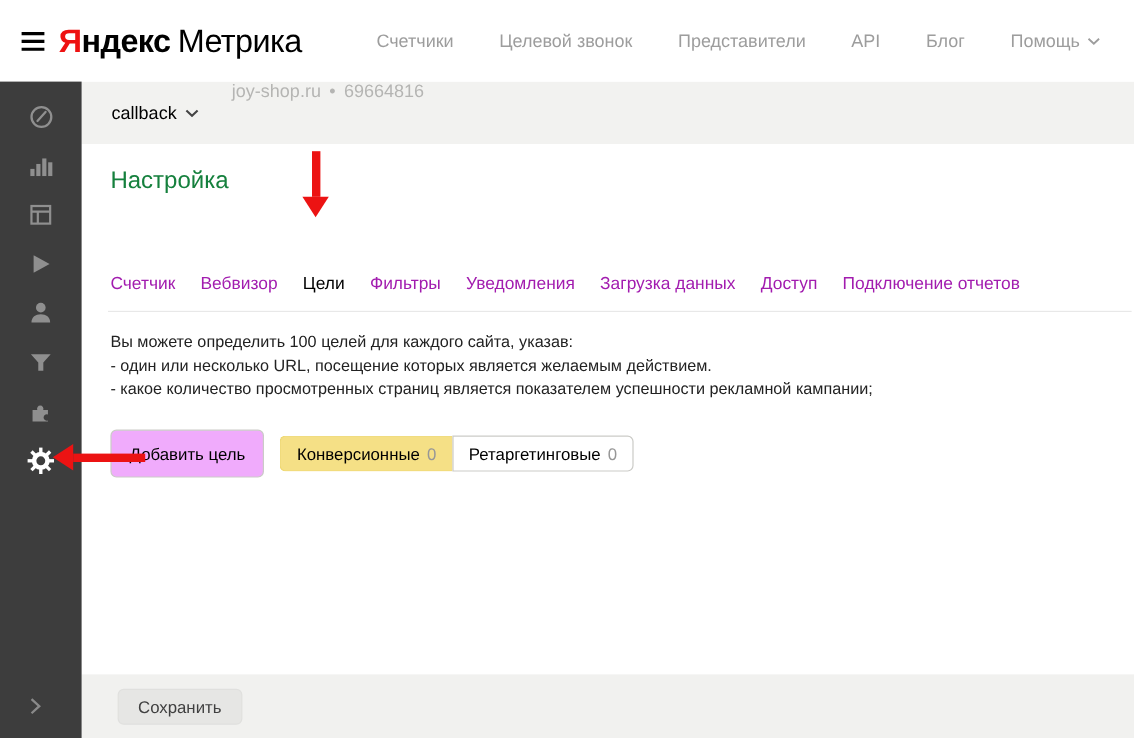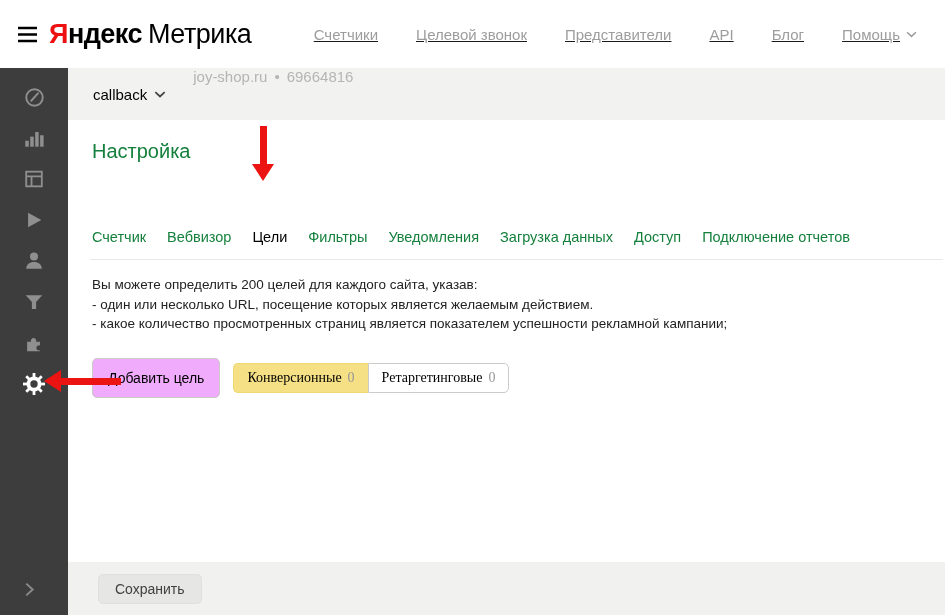--- a/index.html
+++ b/index.html
@@ -13,21 +13,21 @@
   
   .top-header {
     position:absolute; left:0; top:0; width:945px; height:68px;
     background:#fff; display:flex; align-items:center; z-index:5;
   }
   .hamburger { margin-left:15px; width:24px; height:24px; cursor:pointer; display:flex; align-items:center; }
   .logo { margin-left:10px; font-size:27px; letter-spacing:-0.5px; white-space:nowrap; cursor:pointer; }
   .logo .brand-red { color:#ee1111; font-weight:bold; }
   .logo .brand-bold { color:#000; font-weight:bold; }
   .logo .brand-light { color:#000; font-weight:400; margin-left:6px; }
-  .top-nav { margin-left:auto; display:flex; align-items:center; gap:38px; padding-right:28px;text-decoration:underline; }
+  .top-nav { margin-left:auto; display:flex; align-items:center; gap:38px; padding-right:28px; }
   .top-nav .nav-item {
     font-size:15px; color:#9d9d9d; cursor:pointer; white-space:nowrap;
     display:flex; align-items:center; gap:6px;
   }
 
   
   .sidebar {
     position:absolute; left:0; top:68px; width:68px; height:547px;
     background:#3d3d3d; z-index:10;
   }
@@ -45,37 +45,37 @@
   .crumb-rest { margin-left:27px; font-size:15px; color:#b5b5b3; display:flex; gap:7px; }
 
   
   .content {
     position:absolute; left:68px; top:120px; width:877px; height:442px;
     background:#fff; padding:20px 0 0 24px;
   }
   .page-title { font-size:20px; font-weight:400; color:#15803d; }
 
   .tabs { display:flex; gap:21px; margin-top:26px; align-items:baseline; }
-  .tab { font-size:14.5px; color:#15803d; cursor:pointer; white-space:nowrap; }
+  .tab { font-size:14.5px; color:#a21caf; cursor:pointer; white-space:nowrap; }
   .tab.active { color:#000; cursor:default;margin-top:40px; }
   .tabs-divider { border:none; border-top:1px solid #e8e8e8; margin-top:14px; margin-left:-2px; width:853px; }
 
   .desc { margin-top:15px; font-size:13.5px; line-height:19.5px; color:#222; }
 
   .actions-row { margin-top:24px; display:flex; align-items:center; }
   .btn-add {
     height:40px; padding:0 15px; background:#f0abfc; border:1px solid #cbcbc7;
     border-radius:5px; font-size:14px; color:#000; cursor:pointer;
     font-family:"Liberation Sans", sans-serif;
   }
   .seg-group { display:flex; margin-left:13px; }
   .seg-btn {
     height:30px; padding:0 13px; background:#fff; border:1px solid #cbcbc7;
     font-size:14px; color:#000; cursor:pointer; display:flex; align-items:center; gap:6px;
-    font-family:Liberation Serif, serif;
+    font-family:Liberation Sans, sans-serif;
   }
   .seg-btn:first-child { border-radius:5px 0 0 5px; border-right:none; }
   .seg-btn:last-child { border-radius:0 5px 5px 0; }
   .seg-btn.active { background:#f5e086; border-color:#eed874; }
   .seg-count { color:#979797; }
 
   .goals-table { margin-top:42px; width:803px; }
   .goals-head { display:grid; grid-template-columns:38% 28% 34%; padding-bottom:16px; }
   .goals-head .col { text-align:center; font-size:13px; font-weight:bold; color:#000; }
   .goals-empty {
@@ -253,21 +253,21 @@
     <span class="tab active">Цели</span>
     <span class="tab">Фильтры</span>
     <span class="tab">Уведомления</span>
     <span class="tab">Загрузка данных</span>
     <span class="tab">Доступ</span>
     <span class="tab">Подключение отчетов</span>
   </div>
   <hr class="tabs-divider">
 
   <div class="desc">
-    <div>Вы можете определить 200 целей для каждого сайта, указав:</div>
+    <div>Вы можете определить 100 целей для каждого сайта, указав:</div>
     <div>- один или несколько URL, посещение которых является желаемым действием.</div>
     <div>- какое количество просмотренных страниц является показателем успешности рекламной кампании;</div>
   </div>
 
   <div class="actions-row">
     <button class="btn-add">Добавить цель</button>
     <div class="seg-group">
       <button class="seg-btn active">
         <span>Конверсионные</span>
         <span class="seg-count">0</span>

